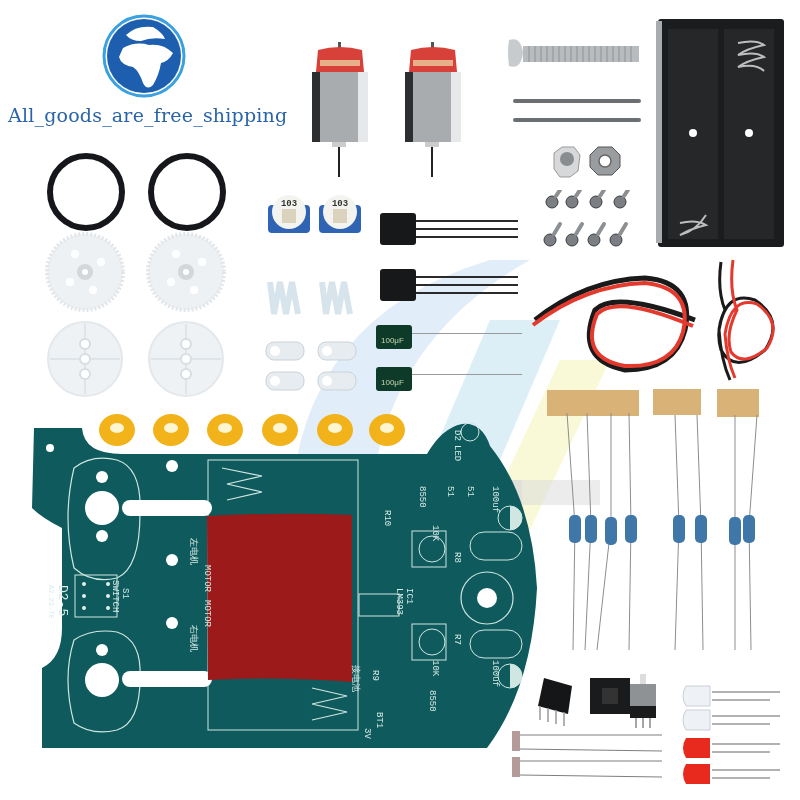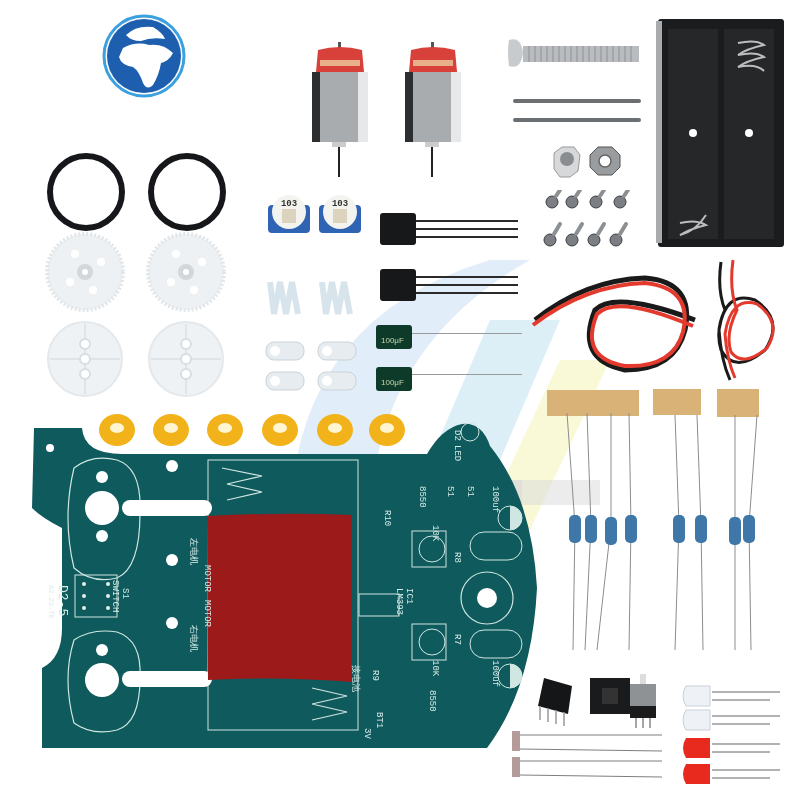--- a/index.html
+++ b/index.html
@@ -22,20 +22,21 @@
     <rect x="270" y="280" width="100" height="25" fill="#d9d9d9" opacity="0.5"></rect>
     <rect x="270" y="280" width="22" height="120" fill="#d9d9d9" opacity="0.5"></rect>
   </svg>
 
   <svg class="abs" style="left:101px;top:13px" width="86" height="86">
     <circle cx="43" cy="43" r="40" fill="#fff" stroke="#3aa0e0" stroke-width="3"></circle>
     <circle cx="43" cy="43" r="37" fill="#1d5fae"></circle>
     <path d="M22 35 Q35 28 48 32 Q62 30 72 40 Q68 48 60 50 Q58 62 52 72 Q46 78 42 70 Q38 58 32 54 Q20 52 18 44 Z" fill="#fff"></path>
     <path d="M25 22 Q35 12 52 14 Q62 20 64 26 Q50 24 40 28 Q30 28 25 22 Z" fill="#fff"></path>
   </svg>
+  <div class="abs wm-text" style="left:8px;top:104px">All_goods_are_free_shipping</div>
 
   <div class="abs" style="left:47px;top:153px;width:66px;height:66px;border:6px solid #15171a;border-radius:50%"></div>
   <div class="abs" style="left:148px;top:153px;width:66px;height:66px;border:6px solid #15171a;border-radius:50%"></div>
 
   <svg class="abs" style="left:45px;top:232px" width="80" height="80">
     <circle cx="40" cy="40" r="38" fill="#eef1f3" stroke="#e2e6e9" stroke-width="4" stroke-dasharray="2 2"></circle>
     <circle cx="40" cy="40" r="8" fill="#d3d7da"></circle>
       <circle cx="40" cy="40" r="3" fill="#fff"></circle>
     <circle cx="30" cy="22" r="4" fill="#fff"></circle>
       <circle cx="56" cy="30" r="4" fill="#fff"></circle>

